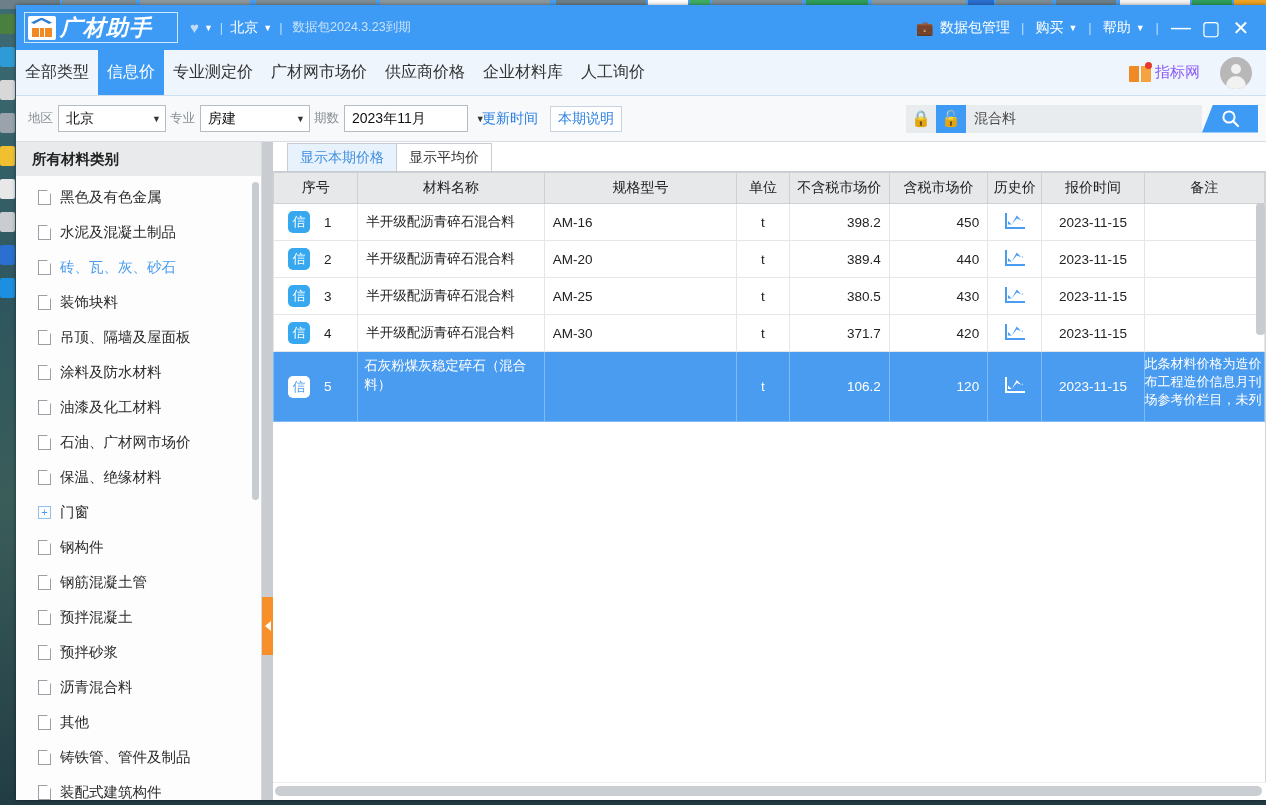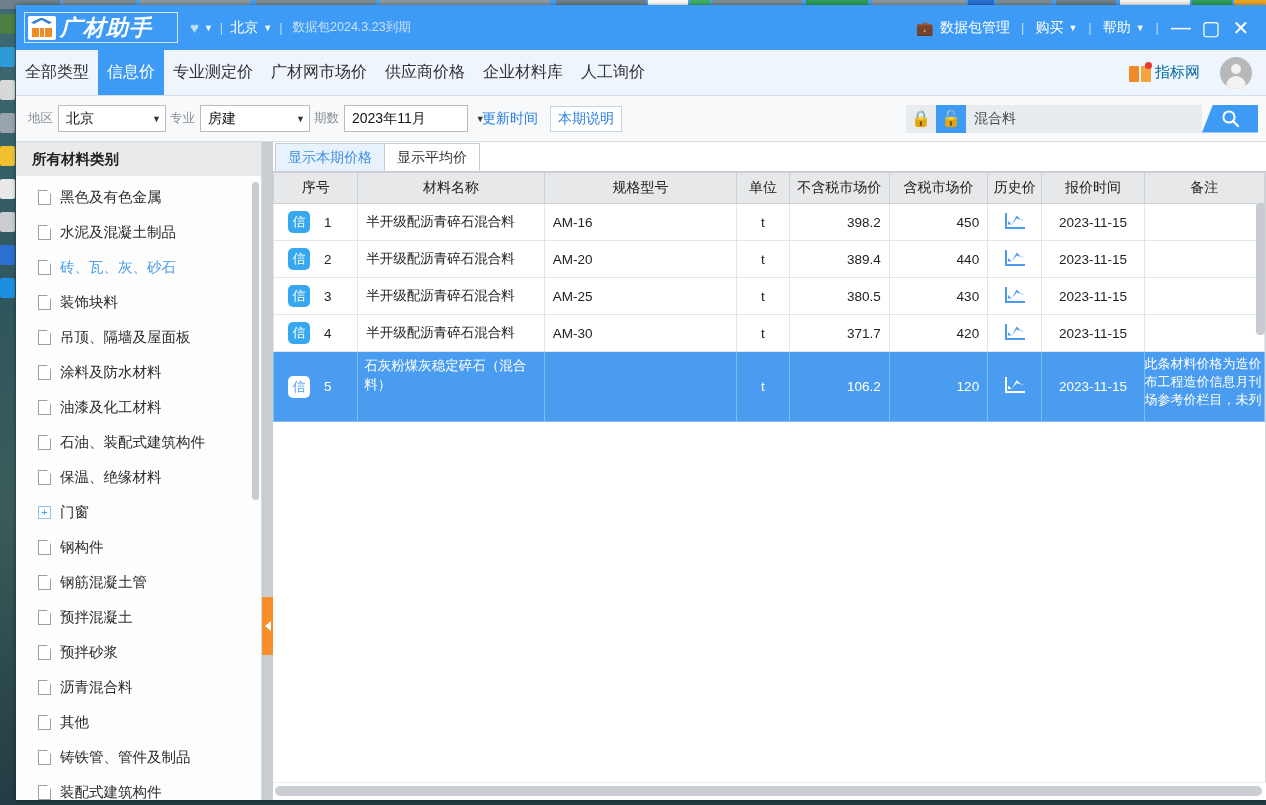--- a/index.html
+++ b/index.html
@@ -61,21 +61,21 @@
   #navbar {
     height:46px; background:#eef5fd; display:flex; align-items:stretch;
     border-bottom:1px solid #cfdff0; flex:none;
   }
   .nav-tab {
     display:flex; align-items:center; padding:0 9px; font-size:16px; color:#333;
     white-space:nowrap;
   }
   .nav-tab.active { background:#3e9bf5; color:#fff; }
   #nav-right { margin-left:auto; display:flex; align-items:center; padding-right:14px; }
-  #zbw { display:flex; align-items:center; font-size:15px; color:#0369a1; }
+  #zbw { display:flex; align-items:center; font-size:15px; color:#8b5cf6; }
   #book-ico { position:relative; width:22px; height:18px; margin-right:4px; }
   #book-ico .bk-l{position:absolute;left:0;top:2px;width:10px;height:16px;background:#f08a24;border-radius:1px 0 0 1px;}
   #book-ico .bk-r{position:absolute;right:0;top:2px;width:10px;height:16px;background:#f5a33f;border-radius:0 1px 1px 0;}
   #book-ico .bk-dot{position:absolute;right:-1px;top:-2px;width:7px;height:7px;border-radius:50%;background:#e8392c;}
   #avatar {
     width:32px;height:32px;border-radius:50%;background:#b8b8b8;margin-left:20px;
     position:relative;overflow:hidden;
   }
   #avatar .av-h{position:absolute;left:11px;top:7px;width:10px;height:10px;border-radius:50%;background:#f2f2f2;}
   #avatar .av-b{position:absolute;left:6px;top:19px;width:20px;height:14px;border-radius:10px 10px 0 0;background:#f2f2f2;}
@@ -144,21 +144,21 @@
     z-index:5;
   }
   #collapse-handle .tri {
     width:0;height:0;border-top:5px solid transparent;border-bottom:5px solid transparent;
     border-right:6px solid #fff;
   }
   #side-divider { position:absolute; left:246px; top:0; bottom:0; width:11px; background:#c9ccd0; }
   
   #content { flex:1; display:flex; flex-direction:column; min-width:0; padding-left:11px; background:#fff; }
   #sub-tabs { height:30px; display:flex; align-items:flex-end; background:#fff; flex:none;
-              border-bottom:1px solid #c6ccd2; padding-left:2px;}
+              border-bottom:1px solid #c6ccd2; padding-left:14px;}
   .sub-tab {
     height:28px; padding:0 12px; display:flex; align-items:center; font-size:14px;
     border:1px solid #c6ccd2; border-bottom:none; color:#333; background:#fff; margin-right:-1px;
   }
   .sub-tab.active { background:#e8f2fd; color:#3e8ede; }
   #grid-wrap { flex:1; display:flex; flex-direction:column; min-height:0; position:relative;
                border-right:1px solid #d2d6da;}
   table.grid { width:100%; border-collapse:collapse; table-layout:fixed; }
   table.grid th {
     background:#e6e8ea; border:1px solid #cdd1d5; font-size:14px; font-weight:normal;
@@ -383,21 +383,21 @@
         <div class="side-item">
           <span class="ficon">
               <span class="pg"></span>
             </span>
           <span>油漆及化工材料</span>
           </div>
         <div class="side-item">
           <span class="ficon">
               <span class="pg"></span>
             </span>
-          <span>石油、装配式建筑构件</span>
+          <span>石油、广材网市场价</span>
           </div>
         <div class="side-item">
           <span class="ficon">
               <span class="pg"></span>
             </span>
           <span>保温、绝缘材料</span>
           </div>
         <div class="side-item">
           <span class="plusicon">+</span>
           <span>门窗</span>

